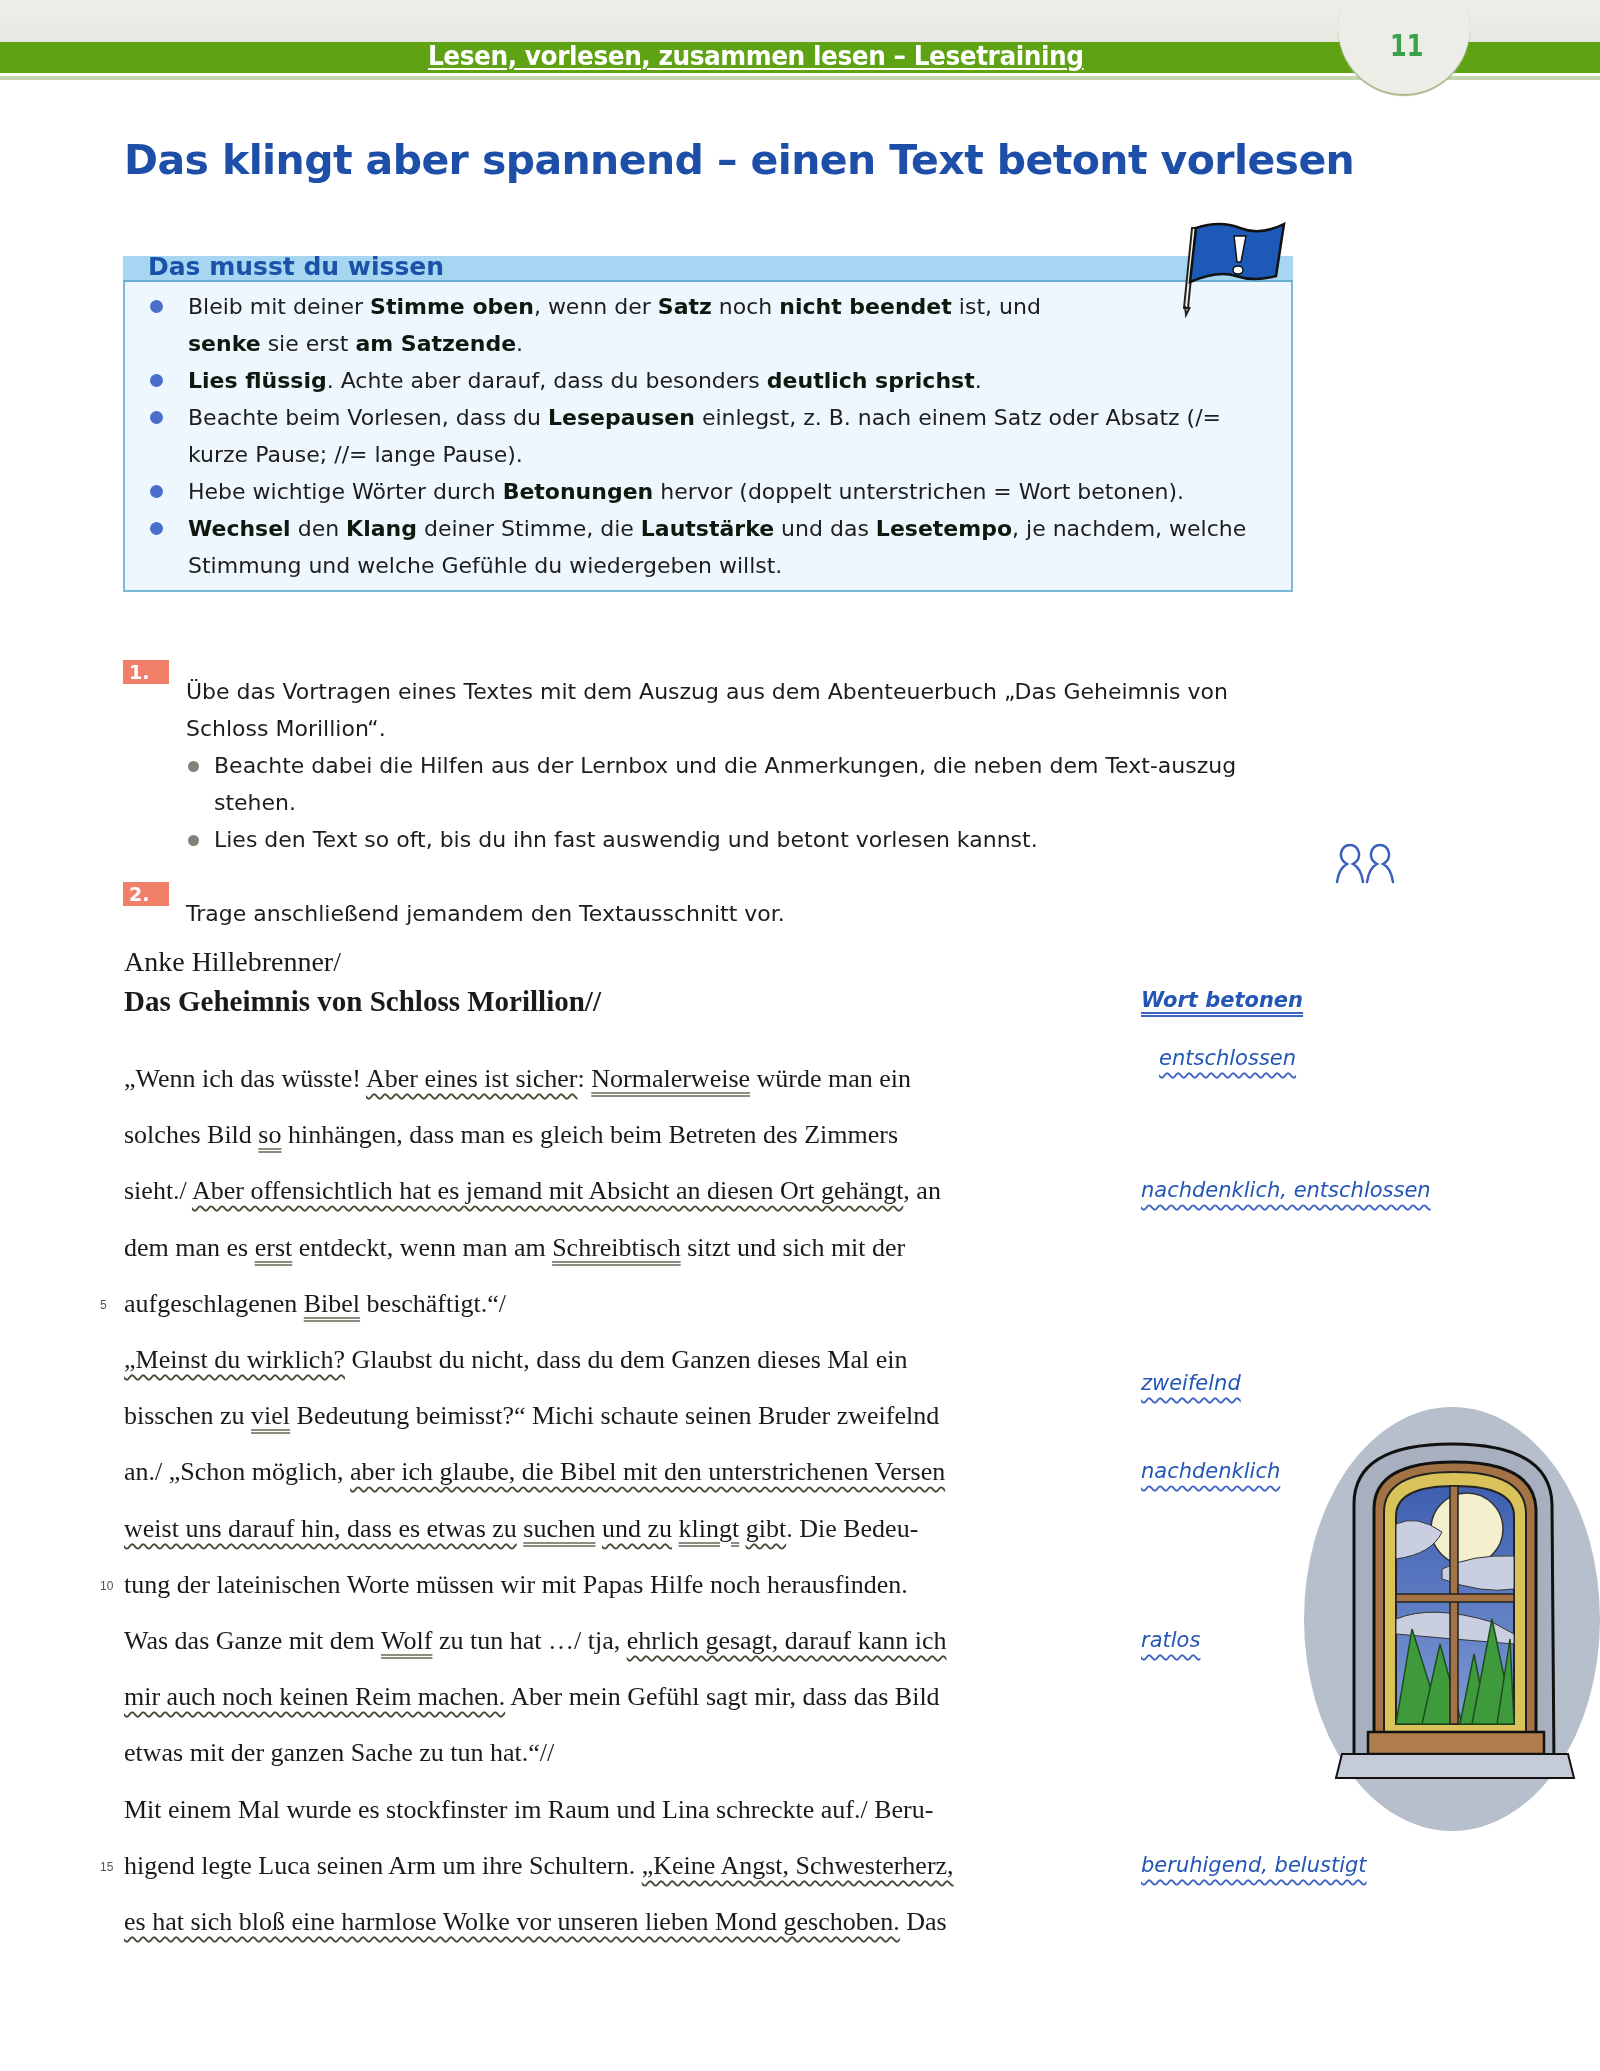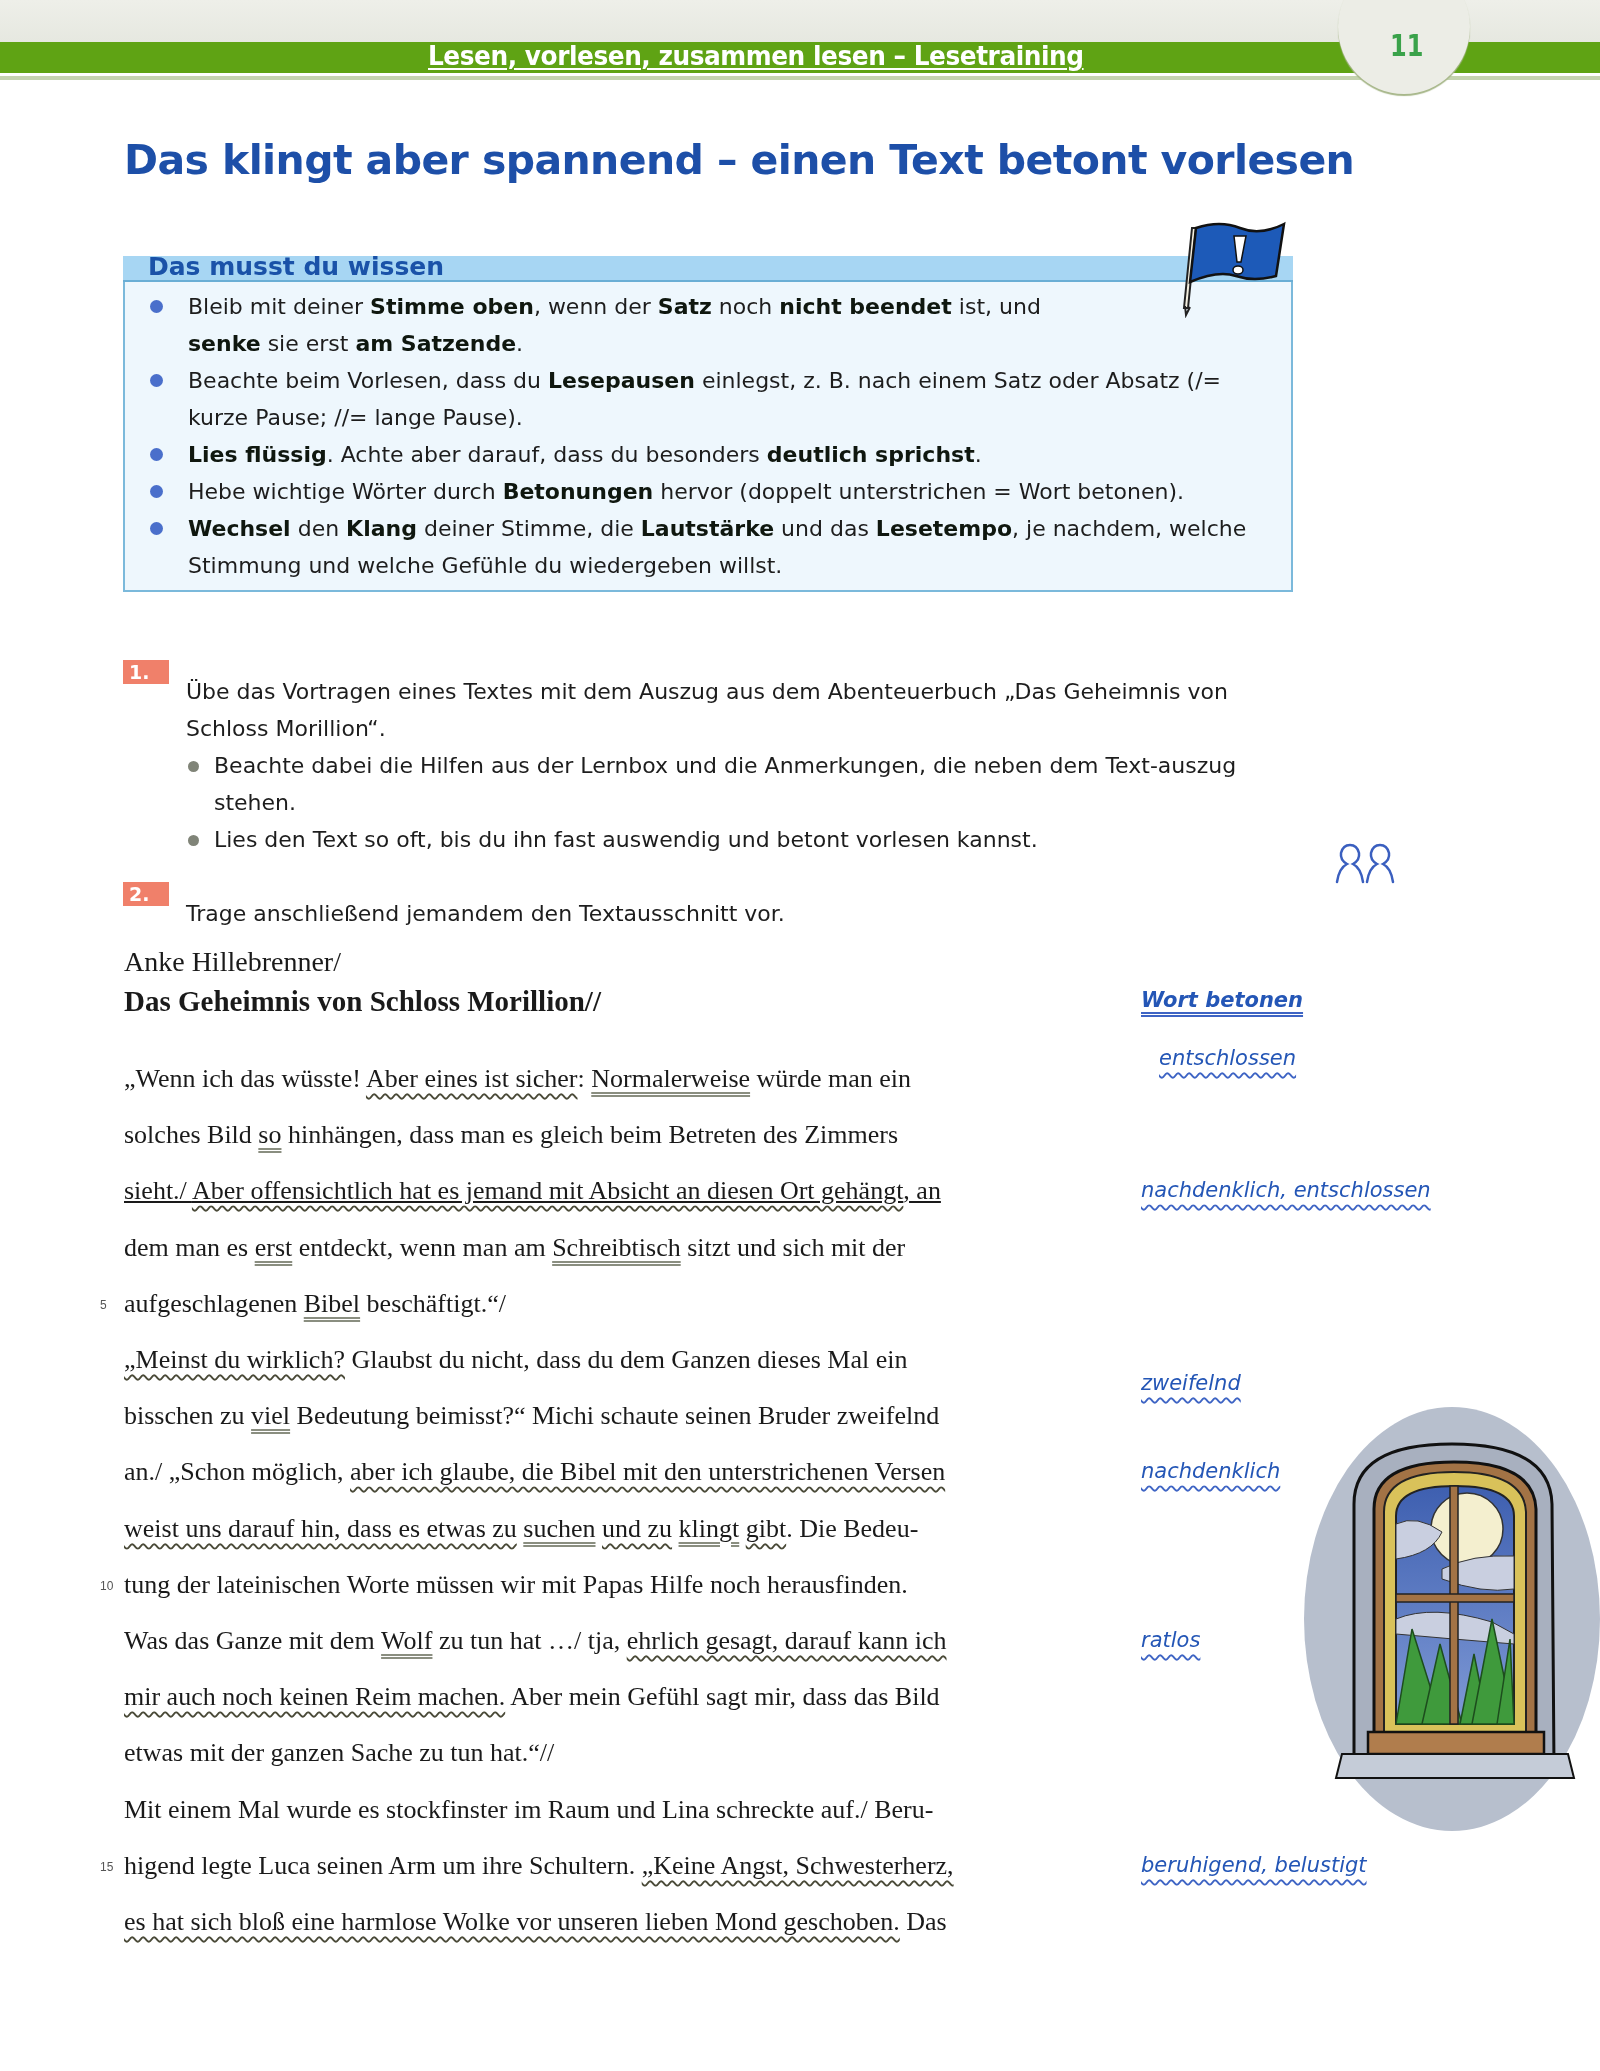--- a/index.html
+++ b/index.html
@@ -145,22 +145,22 @@
 <div class="page-badge"></div>
 <div class="page-number">11</div>
 
 <h1 class="page-title" style="margin:0">Das klingt aber spannend – einen Text betont vorlesen</h1>
 
 <div class="info-box"></div>
 <div class="info-head"></div>
 <div class="info-head-label">Das musst du wissen</div>
 <ul class="info-list" id="info-list">
     <li style="padding-right: 150px;"><span class="dot"></span><span>Bleib mit deiner </span><b>Stimme oben</b><span>, wenn der </span><b>Satz</b><span> noch </span><b>nicht beendet</b><span> ist, und </span><b>senke</b><span> sie erst </span><b>am Satzende</b><span>.</span></li>
+    <li><span class="dot"></span><b>Lies flüssig</b><span>. Achte aber darauf, dass du besonders </span><b>deutlich sprichst</b><span>.</span></li>
     <li><span class="dot"></span><span>Beachte beim Vorlesen, dass du </span><b>Lesepausen</b><span> einlegst, z. B. nach einem Satz oder Absatz (/= kurze Pause; //= lange Pause).</span></li>
-    <li><span class="dot"></span><b>Lies flüssig</b><span>. Achte aber darauf, dass du besonders </span><b>deutlich sprichst</b><span>.</span></li>
     <li><span class="dot"></span><span>Hebe wichtige Wörter durch </span><b>Betonungen</b><span> hervor (doppelt unterstrichen = Wort betonen).</span></li>
     <li><span class="dot"></span><b>Wechsel</b><span> den </span><b>Klang</b><span> deiner Stimme, die </span><b>Lautstärke</b><span> und das </span><b>Lesetempo</b><span>, je nachdem, welche Stimmung und welche Gefühle du wiedergeben willst.</span></li>
   </ul>
 <svg class="flag" viewBox="0 0 110 100">
   <path d="M12 10 L4 90 L8 90 L16 10 Z" fill="#f3efe0" stroke="#222" stroke-width="2"></path>
   <path d="M5 88 L6 97 L10 89" fill="none" stroke="#222" stroke-width="2"></path>
   <path d="M16 10 Q40 2 60 10 T104 6 L96 58 Q74 64 56 58 T10 64 Z" fill="#1d5ab8" stroke="#111" stroke-width="2.5"></path>
   <path d="M54 18 L66 18 L61 44 L57 44 Z" fill="#fff" stroke="#111" stroke-width="1.5"></path>
   <ellipse cx="58" cy="52" rx="5" ry="4" fill="#fff" stroke="#111" stroke-width="1.5"></ellipse>
 </svg>
@@ -184,21 +184,21 @@
     <path d="M4 40 Q6 26 14 22 Q7 18 8 11 Q10 3 17 3 Q24 3 26 11 Q27 18 20 22 Q28 26 30 40"></path>
     <path d="M34 40 Q36 26 44 22 Q37 18 38 11 Q40 3 47 3 Q54 3 56 11 Q57 18 50 22 Q58 26 60 40"></path>
   </g>
 </svg>
 
 <div class="author">Anke Hillebrenner/</div>
 <div class="book-title">Das Geheimnis von Schloss Morillion//</div>
 <div class="passage" id="passage">
     <div class="line" style="top: 0px;"><span>„Wenn ich das wüsste! </span><span class="wav">Aber eines ist sicher</span><span>: </span><span class="dbl">Normalerweise</span><span> würde man ein</span></div>
     <div class="line" style="top: 56.2px;"><span>solches Bild </span><span class="dbl">so</span><span> hinhängen, dass man es gleich beim Betreten des Zimmers</span></div>
-    <div class="line" style="top: 112.4px; text-decoration: underline;"><span>sieht./ </span><span class="wav">Aber offensichtlich hat es jemand mit Absicht an diesen Ort gehängt</span><span>, an</span></div>
+    <div class="line" style="top: 112.4px;"><span>sieht./ </span><span class="wav">Aber offensichtlich hat es jemand mit Absicht an diesen Ort gehängt</span><span>, an</span></div>
     <div class="line" style="top: 168.6px;"><span>dem man es </span><span class="dbl">erst</span><span> entdeckt, wenn man am </span><span class="dbl">Schreibtisch</span><span> sitzt und sich mit der</span></div>
     <div class="line" style="top: 224.8px;"><span class="line-num">5</span><span>aufgeschlagenen </span><span class="dbl">Bibel</span><span> beschäftigt.“/</span></div>
     <div class="line" style="top: 281px;"><span class="wav">„Meinst du wirklich?</span><span> Glaubst du nicht, dass du dem Ganzen dieses Mal ein</span></div>
     <div class="line" style="top: 337.2px;"><span>bisschen zu </span><span class="dbl">viel</span><span> Bedeutung beimisst?“ Michi schaute seinen Bruder zweifelnd</span></div>
     <div class="line" style="top: 393.4px;"><span>an./ „Schon möglich, </span><span class="wav">aber ich glaube, die Bibel mit den unterstrichenen Versen</span></div>
     <div class="line" style="top: 449.6px;"><span class="wav">weist uns darauf hin, dass es etwas zu</span><span> </span><span class="dbl">suchen</span><span> </span><span class="wav">und zu</span><span> </span><span class="dbl">klingt</span><span> </span><span class="wav">gibt</span><span>. Die Bedeu-</span></div>
     <div class="line" style="top: 505.8px;"><span class="line-num">10</span><span>tung der lateinischen Worte müssen wir mit Papas Hilfe noch herausfinden.</span></div>
     <div class="line" style="top: 562px;"><span>Was das Ganze mit dem </span><span class="dbl">Wolf</span><span> zu tun hat …/ tja, </span><span class="wav">ehrlich gesagt, darauf kann ich</span></div>
     <div class="line" style="top: 618.2px;"><span class="wav">mir auch noch keinen Reim machen.</span><span> Aber mein Gefühl sagt mir, dass das Bild</span></div>
     <div class="line" style="top: 674.4px;"><span>etwas mit der ganzen Sache zu tun hat.“//</span></div>

